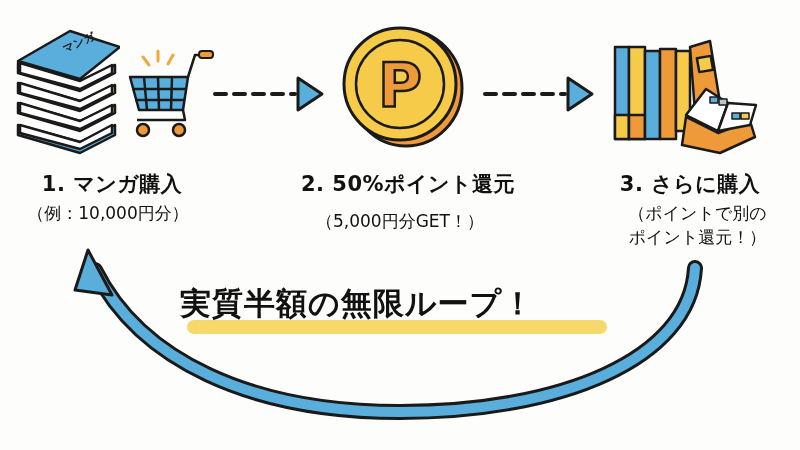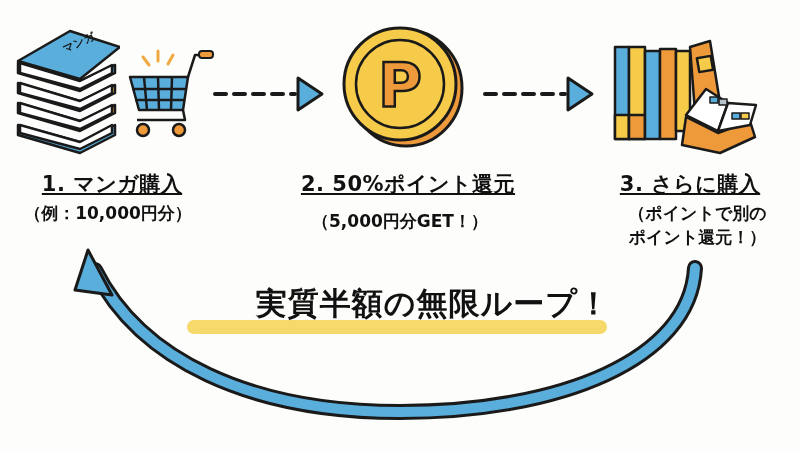--- a/index.html
+++ b/index.html
@@ -6,29 +6,29 @@
   body {
     width: 800px; height: 450px; overflow: hidden;
     background: #fdfdfb;
     font-family: "DejaVu Sans", sans-serif;
     position: relative;
     color: #111;
   }
   .abs { position: absolute; }
   .step-title {
     position: absolute; font-weight: bold; font-size: 21px;
-    text-align: center; white-space: nowrap; letter-spacing: 0.5px; text-decoration: underline;
+    text-align: center; white-space: nowrap; letter-spacing: 0.5px;
   }
   .step-sub {
     position: absolute; font-size: 17px; text-align: center;
-    white-space: nowrap; font-weight: bold;
+    white-space: nowrap; font-weight: normal;
   }
   .loop-title {
-    position: absolute; left: 190px; top: 283px; width: 420px;
-    font-size: 31px; font-weight: bold; text-align: right;
+    position: absolute; left: 180px; top: 283px; width: 420px;
+    font-size: 31px; font-weight: bold; text-align: left;
     letter-spacing: 1px; white-space: nowrap; z-index: 2;
   }
   .highlight {
     position: absolute; left: 187px; top: 320px; width: 420px; height: 14px;
     border-radius: 7px; z-index: 1;
   }
 </style>
 </head>
 <body>
 

